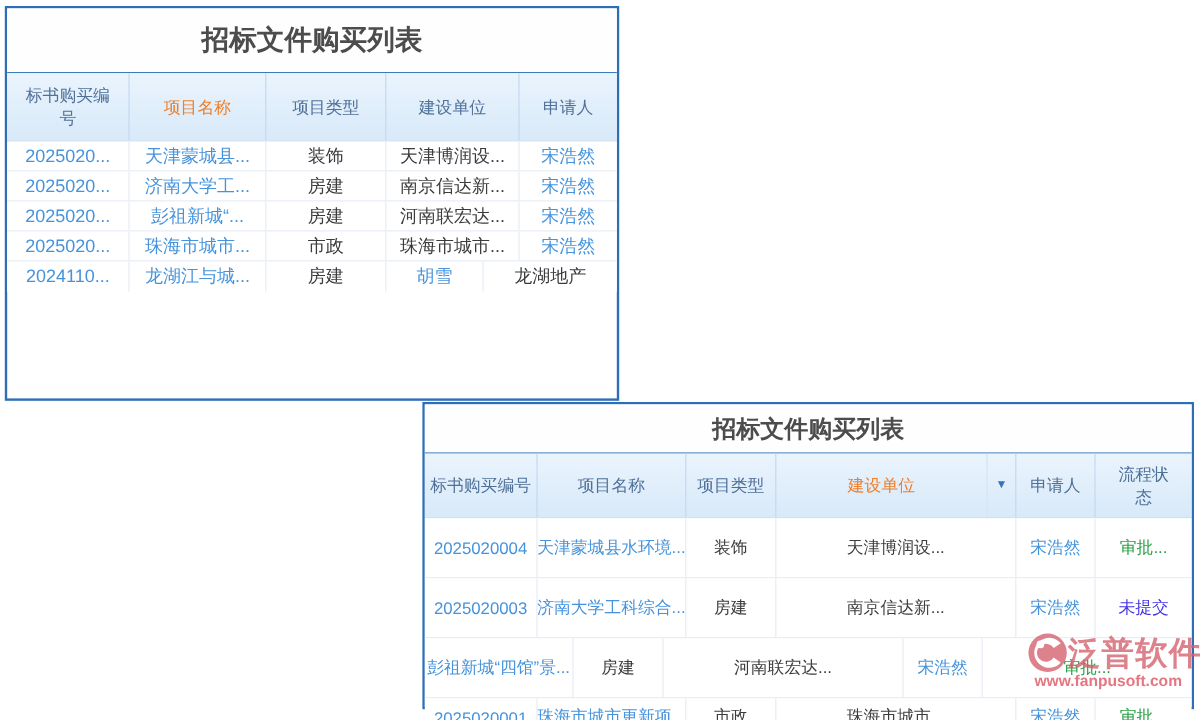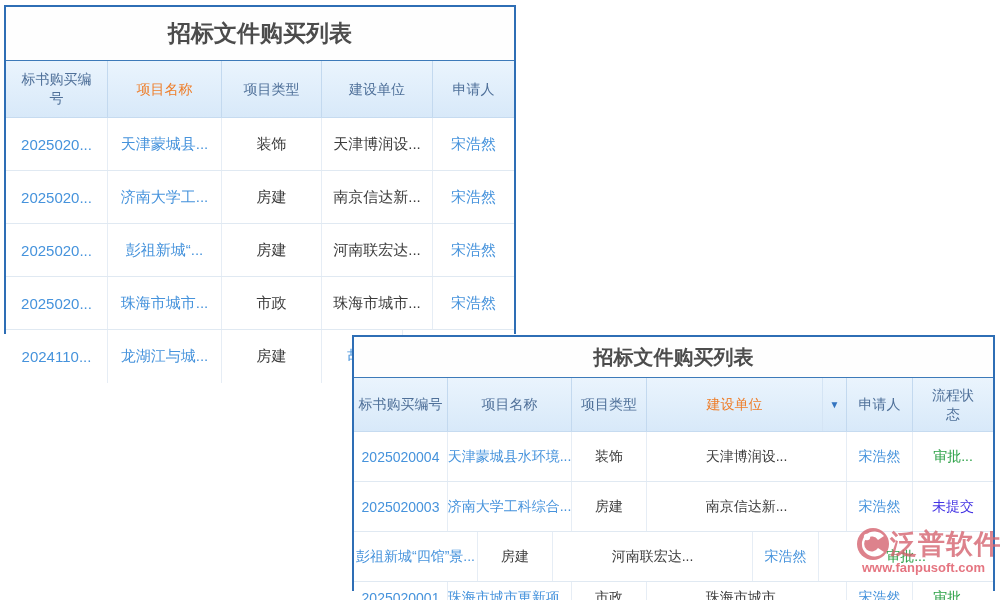--- a/index.html
+++ b/index.html
@@ -21,21 +21,21 @@
   .row .cell { border-right:1px solid #e6edf5; }
   .row .cell:last-child { border-right:none; }
   .cell { display:flex; align-items:center; justify-content:center; text-align:center;
           overflow:hidden; white-space:nowrap; padding:0 6px; }
   .hdr .cell { white-space:normal; }
 
   
   #t1 { left:4px; top:5px; width:512px; height:329px; }
   #t1 .tbl-title { height:54px; font-size:23px; }
   #t1 .hdr { height:57px; }
-  #t1 .row { height:53px; font-size:15px; }
+  #t1 .row { height:25px; font-size:15px; }
   #t1 .c0 { width:102px; flex:0 0 102px; }
   #t1 .c1 { width:114px; flex:0 0 114px; }
   #t1 .c2 { width:100px; flex:0 0 100px; }
   #t1 .c3 { width:111px; flex:0 0 111px; }
   #t1 .c4 { flex:1 1 auto; }
   #t1 .hdr .c0 { padding:0 10px; }
 
   
   #t2 { left:352px; top:335px; width:643px; height:256px; }
   #t2 .tbl-title { height:41px; font-size:20px; }

